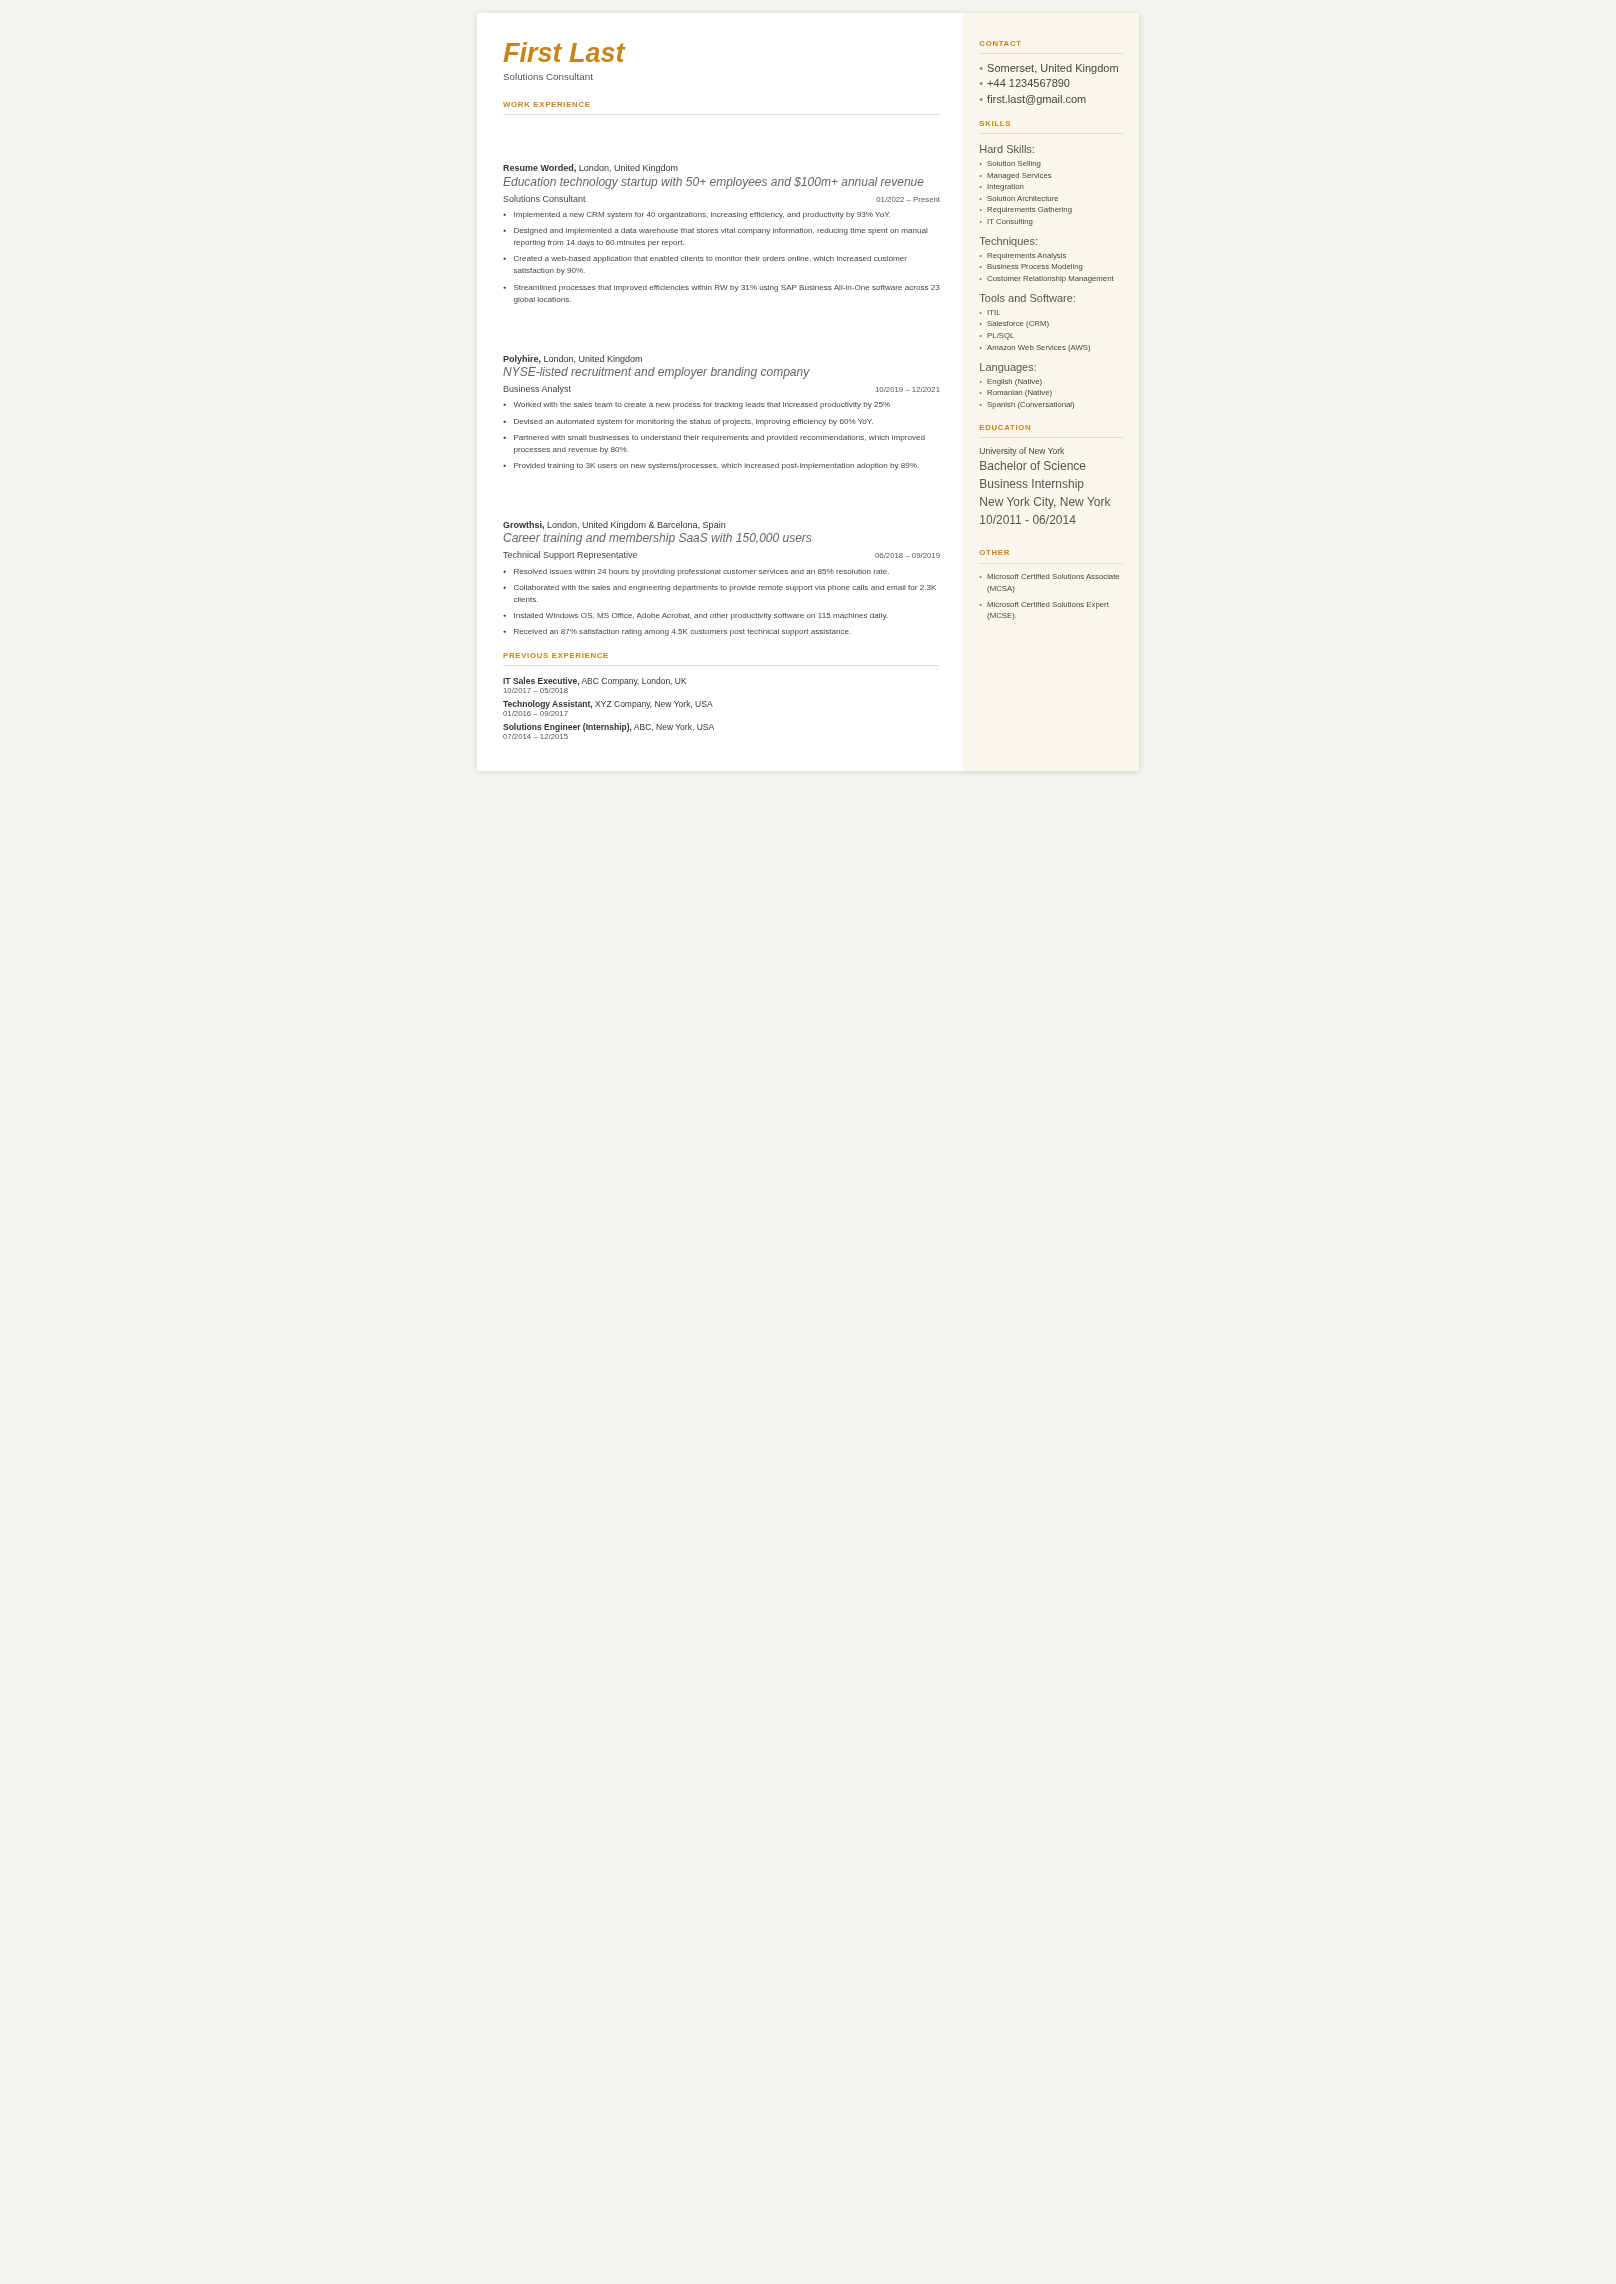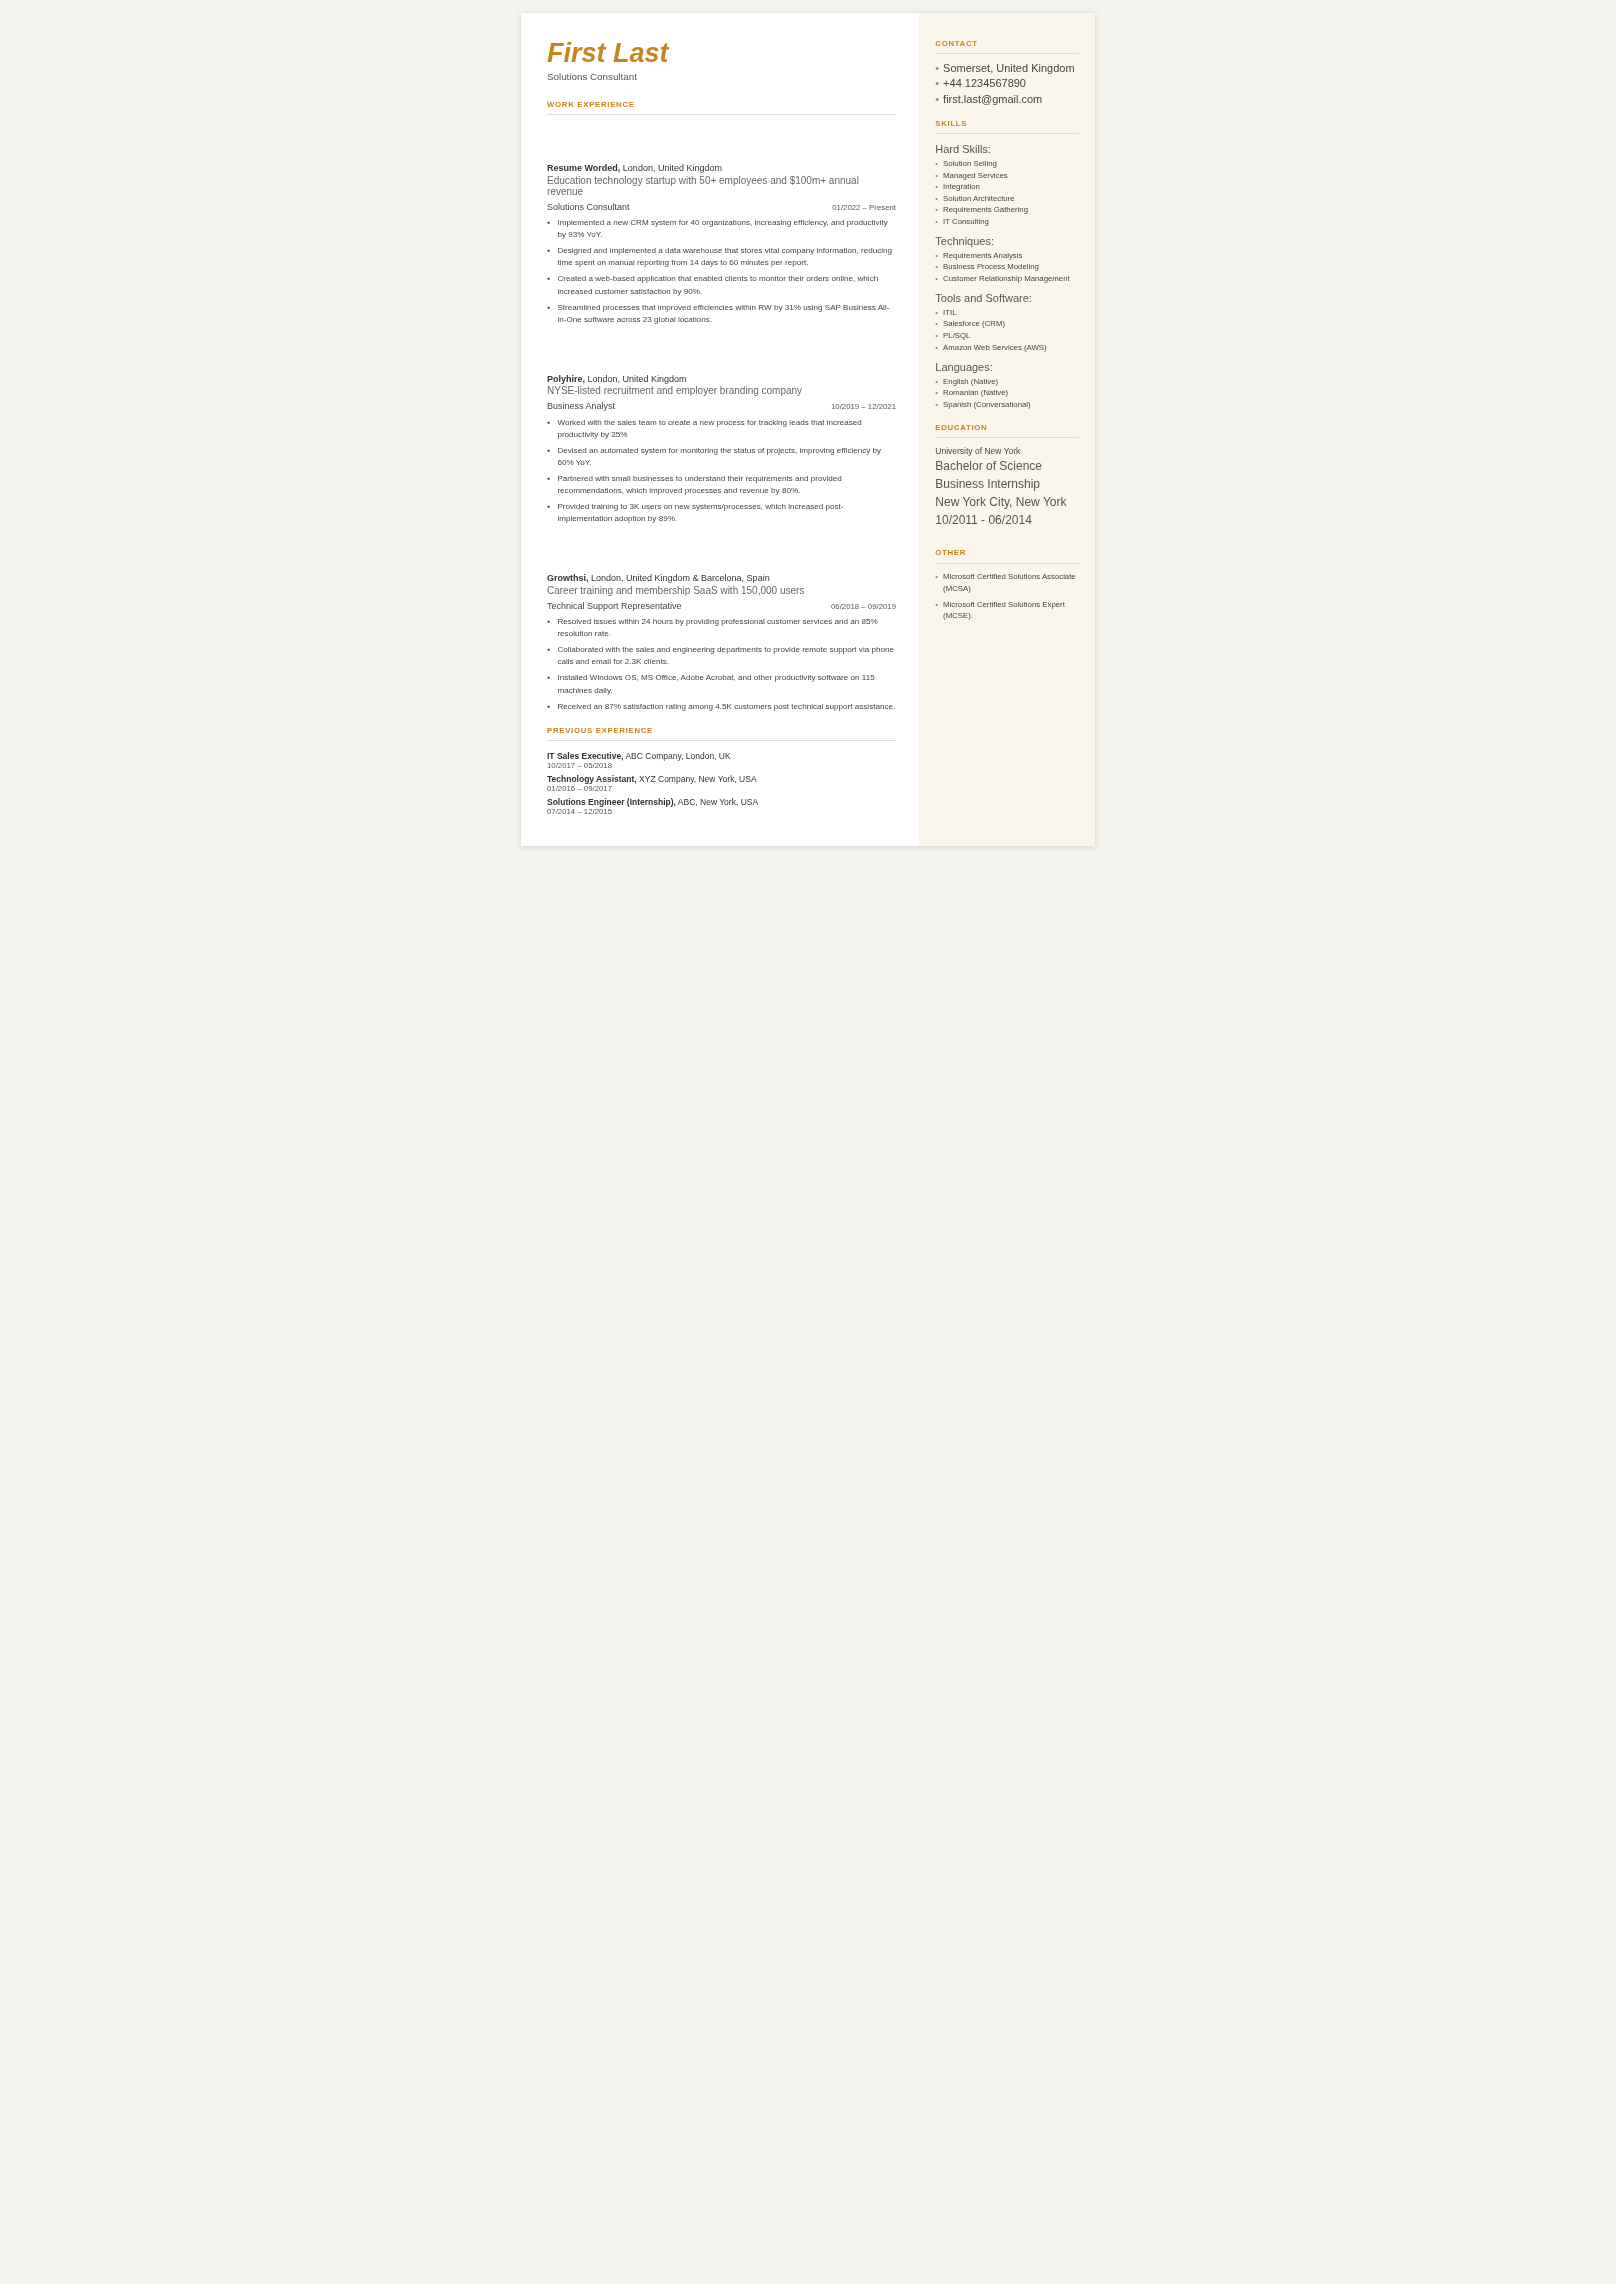--- a/index.html
+++ b/index.html
@@ -6,21 +6,21 @@
     body {
       font-family: 'Arial', sans-serif;
       background: #f5f5f0;
       display: flex;
       justify-content: center;
       align-items: flex-start;
       min-height: 100vh;
       padding: 13px;
     }
     .resume-container {
-      width: 574px;
+      width: 662px;
       background: #f9a8d4;
       display: flex;
       box-shadow: 0 1.3px 6.5px rgba(0,0,0,0.15);
     }
     
     .left-col {
       flex: 1;
       padding: 26px 23px 26px 26px;
       background: #fff;
     }
@@ -55,22 +55,23 @@
       margin-bottom: 10.4px;
     }
     .company-name {
       font-size: 9px;
       font-weight: bold;
       color: #333;
       margin-bottom: 1.3px;
       margin-top: 48px;
     }
     .company-desc {
-      font-size: 10px;
+      font-size: 12px;
       color: #666;
+      font-style: italic;
       margin-bottom: 5.2px;
     }
     .position-row {
       display: flex;
       justify-content: space-between;
       align-items: baseline;
       margin-bottom: 5.2px;
     }
     .position-title {
       font-size: 9px;

